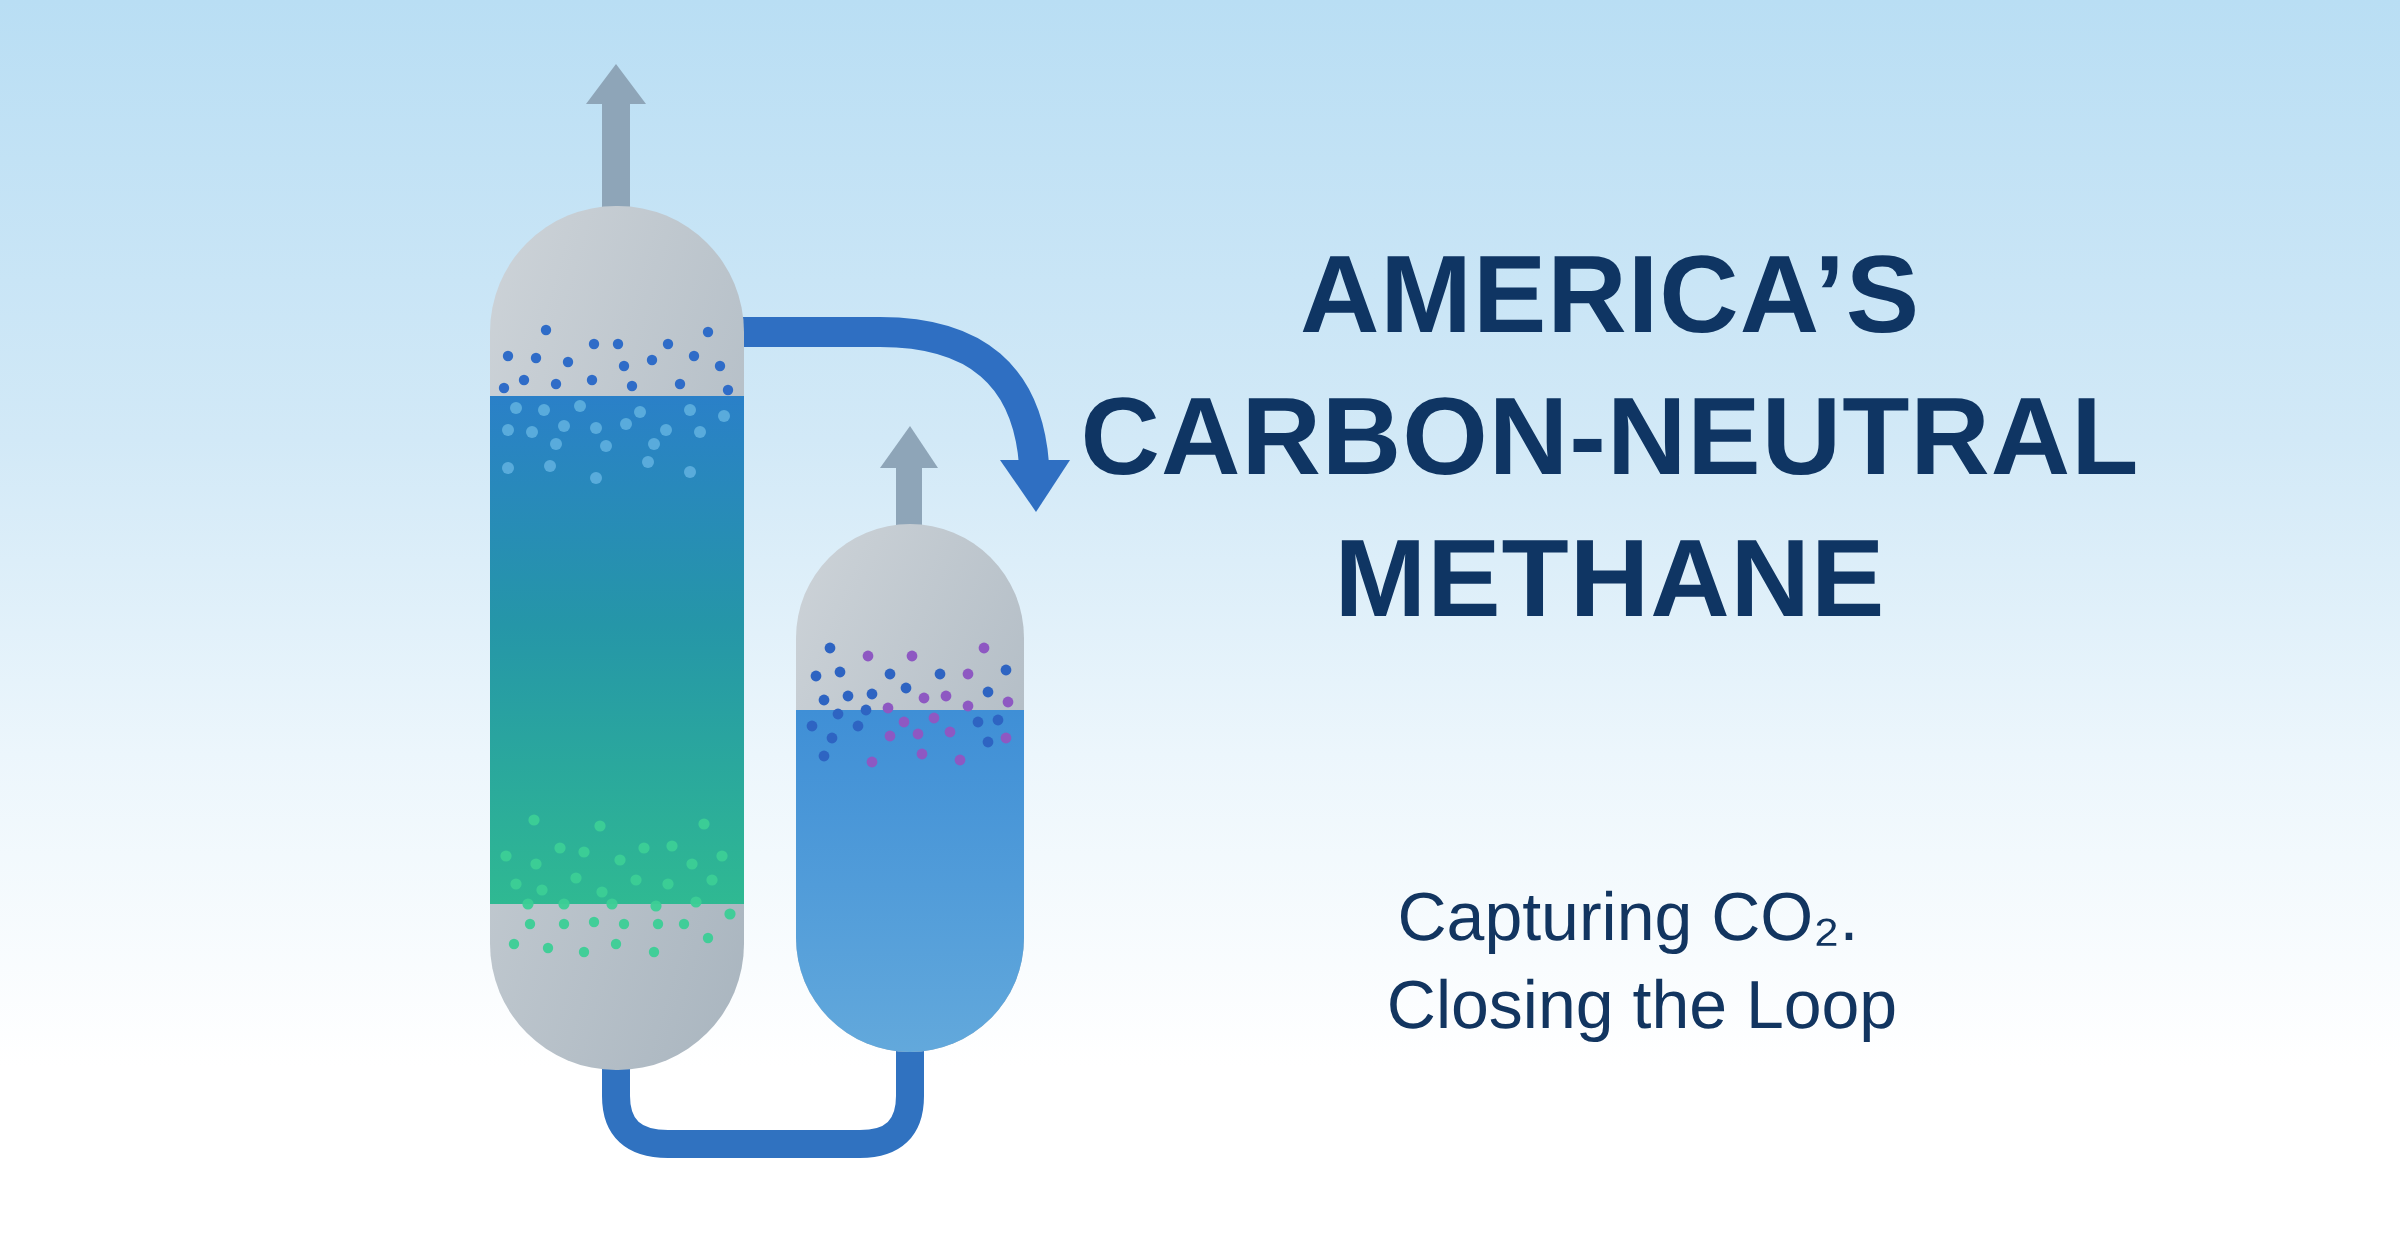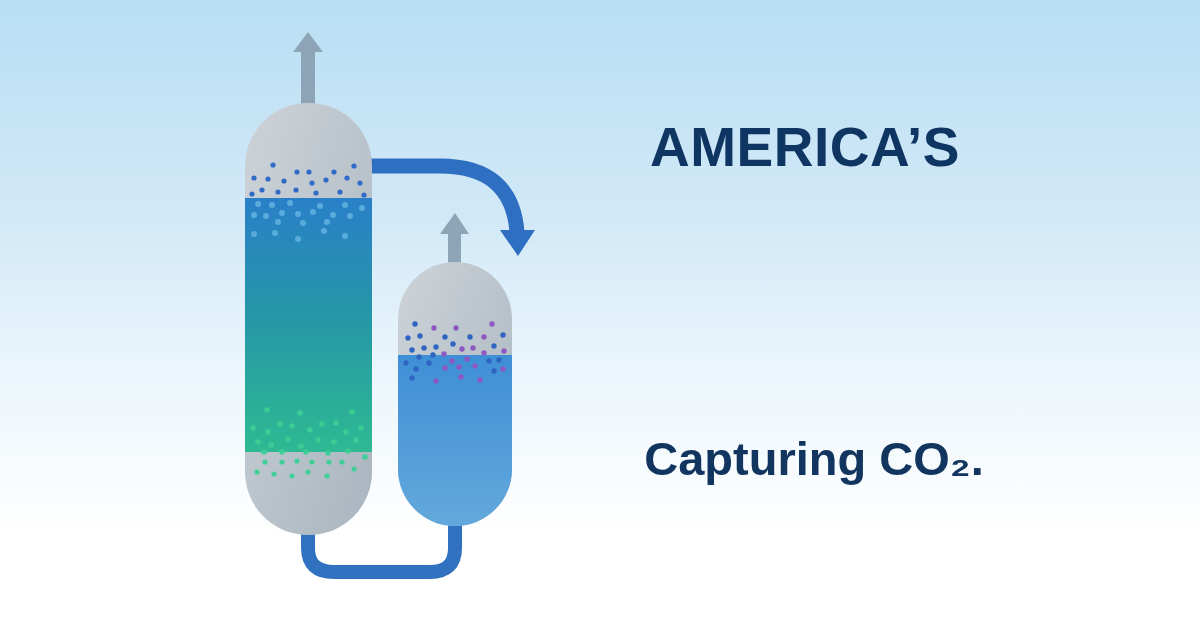--- a/index.html
+++ b/index.html
@@ -15,22 +15,22 @@
   }
   .title-line {
     display: block; font-family: "Liberation Sans", sans-serif; font-weight: 700;
     font-size: 55px; line-height: 71px; letter-spacing: 0.5px;
   }
   .subtitle-block {
     position: absolute; left: 620px; top: 437px; width: 380px;
     text-align: center; color: #123560;
   }
   .subtitle-line {
-    display: block; font-family: "Liberation Sans", sans-serif; font-weight: 700;
-    font-size: 47px; line-height: 44px;
+    display: block; font-family: "Liberation Sans", sans-serif; font-weight: 400;
+    font-size: 34px; line-height: 44px;
   }
   .subtitle-line.indent { padding-left: 22px; }
   .subtitle-line.shift { padding-left: 8px; }
 </style>
 </head>
 <body>
 
 <svg id="illustration" viewBox="0 0 1200 628" xmlns="http://www.w3.org/2000/svg">
   <defs>
     <linearGradient id="shellGrad" x1="0" y1="0" x2="1" y2="1">
@@ -207,17 +207,20 @@
       <circle cx="412" cy="378" r="2.7" fill="#2e64c2"></circle>
         <circle cx="436" cy="381" r="2.7" fill="#8e58c2"></circle>
       <circle cx="461" cy="377" r="2.7" fill="#8e58c2"></circle>
         <circle cx="480" cy="380" r="2.7" fill="#8e58c2"></circle>
     </g>
   </g>
 </svg>
 
 <div class="title-block">
   <span class="title-line">AMERICA’S</span>
+  <span class="title-line">CARBON-NEUTRAL</span>
+  <span class="title-line">METHANE</span>
 </div>
 
 <div class="subtitle-block">
   <span class="subtitle-line shift">Capturing CO₂.</span>
+  <span class="subtitle-line indent">Closing the Loop</span>
 </div>
 
 </body></html>

